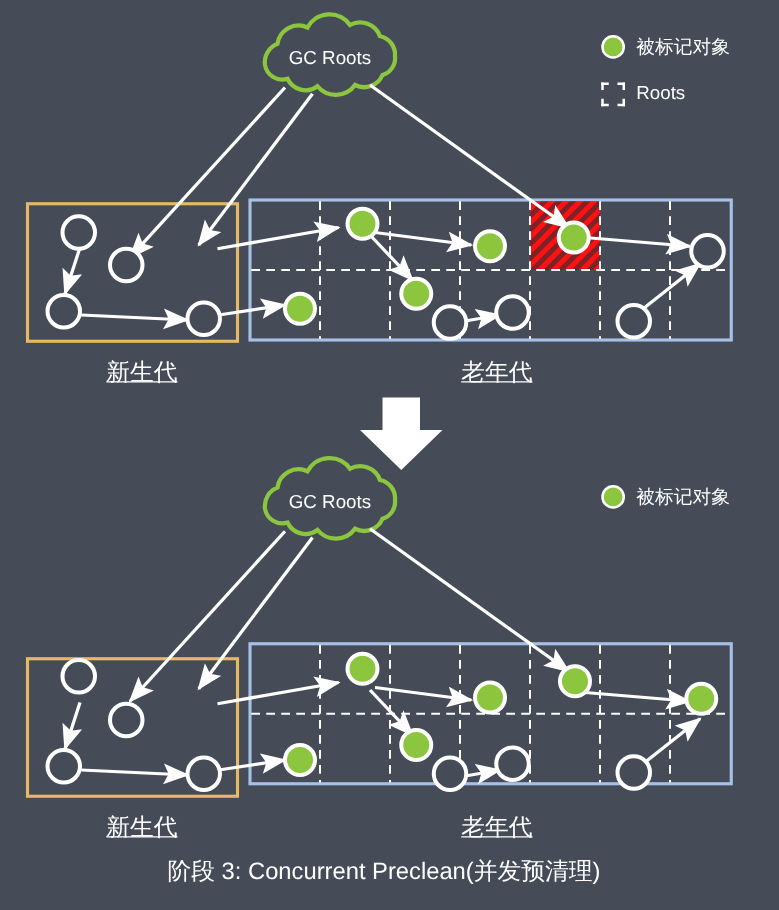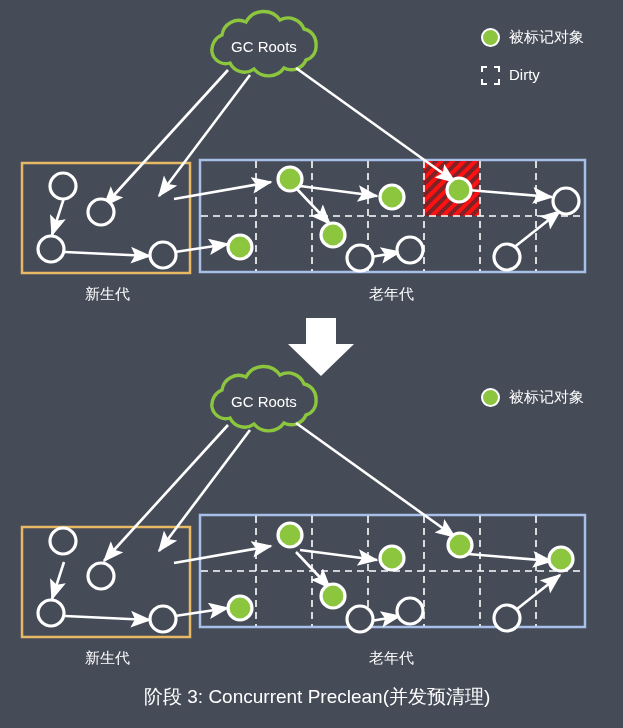--- a/index.html
+++ b/index.html
@@ -1,21 +1,21 @@
 <!DOCTYPE html>
 <html><head>
 <meta charset="utf-8">
 <style>
   html,body{margin:0;padding:0;background:#464b58;}
   body{width:623px;height:728px;position:relative;overflow:hidden;
        font-family:"Liberation Sans","DejaVu Sans",sans-serif;}
   .stage{position:absolute;inset:0;padding-left:24px;}
   svg.layer{position:absolute;left:0;top:0;width:623px;height:728px;}
   .lbl{position:absolute;color:#ffffff;font-size:15px;white-space:nowrap;}
-  .lbl.gen{font-size:15px;}
+  .lbl.gen{font-size:19px;text-decoration:underline;}
   .legend-row{position:absolute;display:flex;align-items:flex-start;gap:9px;}
   .legend-text{color:#ffffff;font-size:15px;white-space:nowrap;}
   .sw{width:19px;height:19px;flex:0 0 auto;box-sizing:border-box;}
   .sw-dot{width:19px;height:19px;border-radius:50%;background:#8cc63e;
           border:2px solid #ffffff;box-sizing:border-box;}
   .sw-card{border:2px dashed #ffffff;background:transparent;}
   .sw-dirty{border:1px dashed #ff2a2a;
             background:repeating-linear-gradient(45deg,#ff1111 0 3px,#7d1f22 3px 7px);}
   .title{position:absolute;color:#ffffff;font-size:19px;white-space:nowrap;}
 </style>
@@ -183,23 +183,23 @@
 <div class="lbl" style="left:231px;top:393px;">GC Roots</div>
 <div class="lbl gen" style="left:85px;top:649px;">新生代</div>
 <div class="lbl gen" style="left:369px;top:649px;">老年代</div>
 
 <div class="legend-row" style="left:481px;top:28px;">
   <span class="sw sw-dot"></span>
   <span class="legend-text">被标记对象</span>
 </div>
 <div class="legend-row" style="left:481px;top:66px;">
   <span class="sw sw-card"></span>
-  <span class="legend-text">Dirty</span>
+  <span class="legend-text">Roots</span>
 </div>
 
 <div class="legend-row" style="left:481px;top:388px;">
   <span class="sw sw-dot"></span>
   <span class="legend-text">被标记对象</span>
 </div>
 
-<div class="title" style="left:144px;top:684px;">阶段 3: Concurrent Preclean(并发预清理)</div>
+<div class="title" style="left:134px;top:684px;">阶段 3: Concurrent Preclean(并发预清理)</div>
 
 </div>
 
 </body></html>

